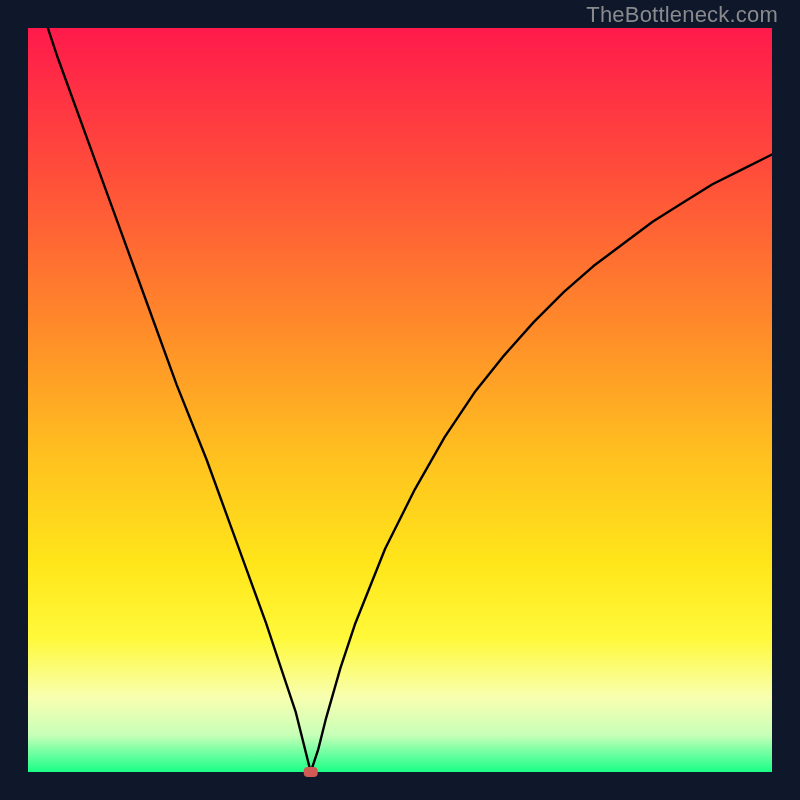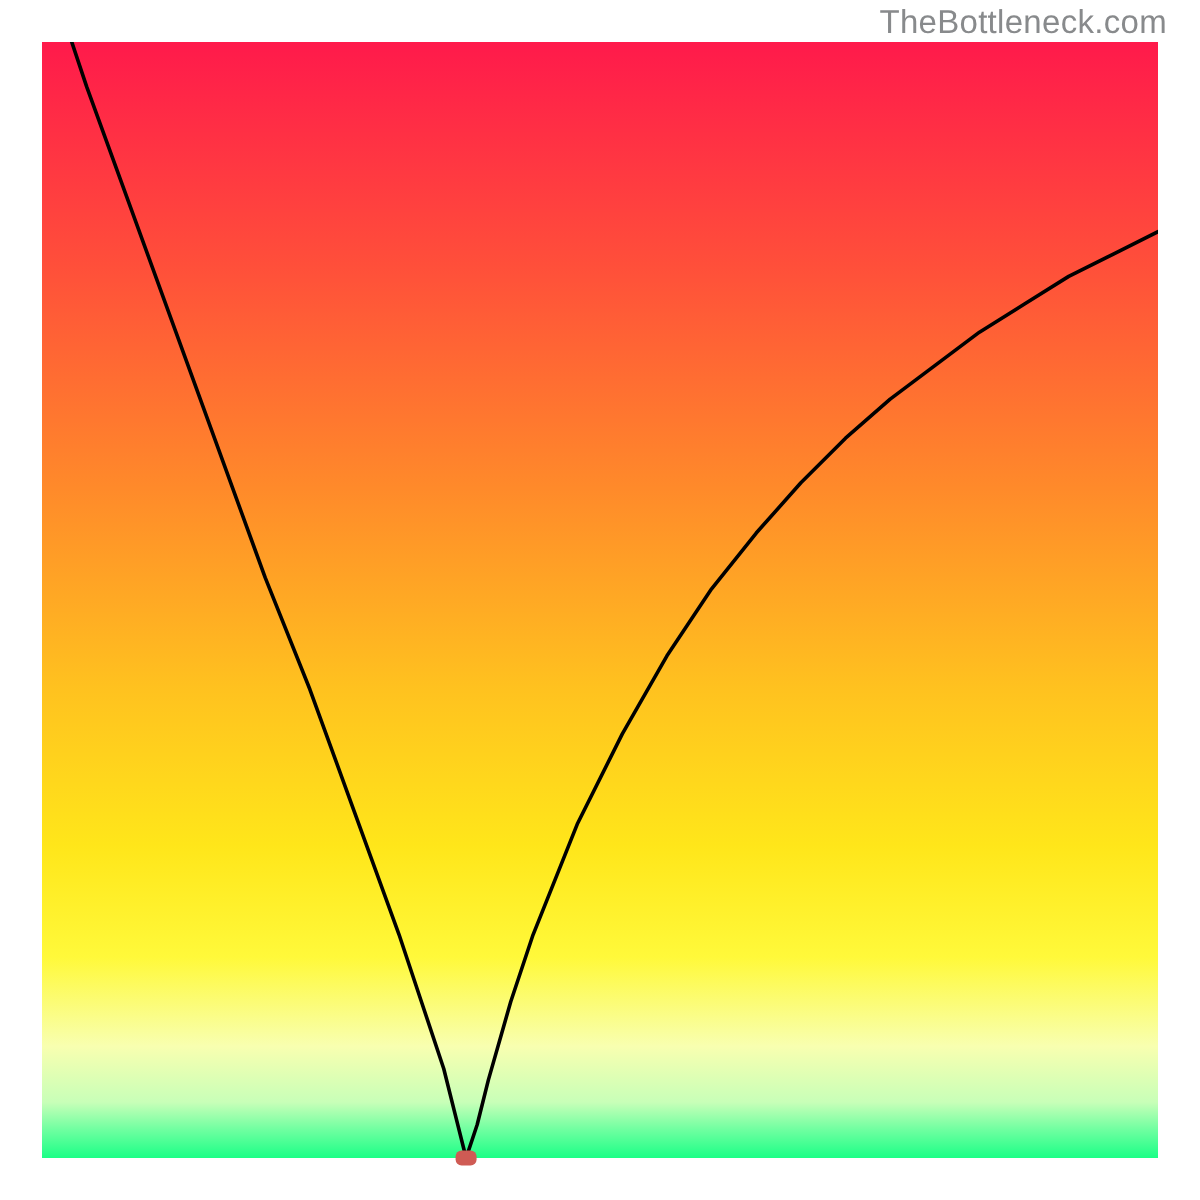--- a/index.html
+++ b/index.html
@@ -8,21 +8,21 @@
     width: 800px;
     height: 800px;
     background: #000;
     font-family: Arial, Helvetica, sans-serif;
     overflow: hidden;
   }
   .frame {
     position: relative;
     width: 800px;
     height: 800px;
-    background: #ffffff;
+    background: #0f172a;
   }
   .watermark {
     position: absolute;
     top: 2px;
     right: 22px;
     color: #888a8c;
     font-size: 22px;
     font-weight: 500;
     letter-spacing: 0.2px;
     z-index: 5;

